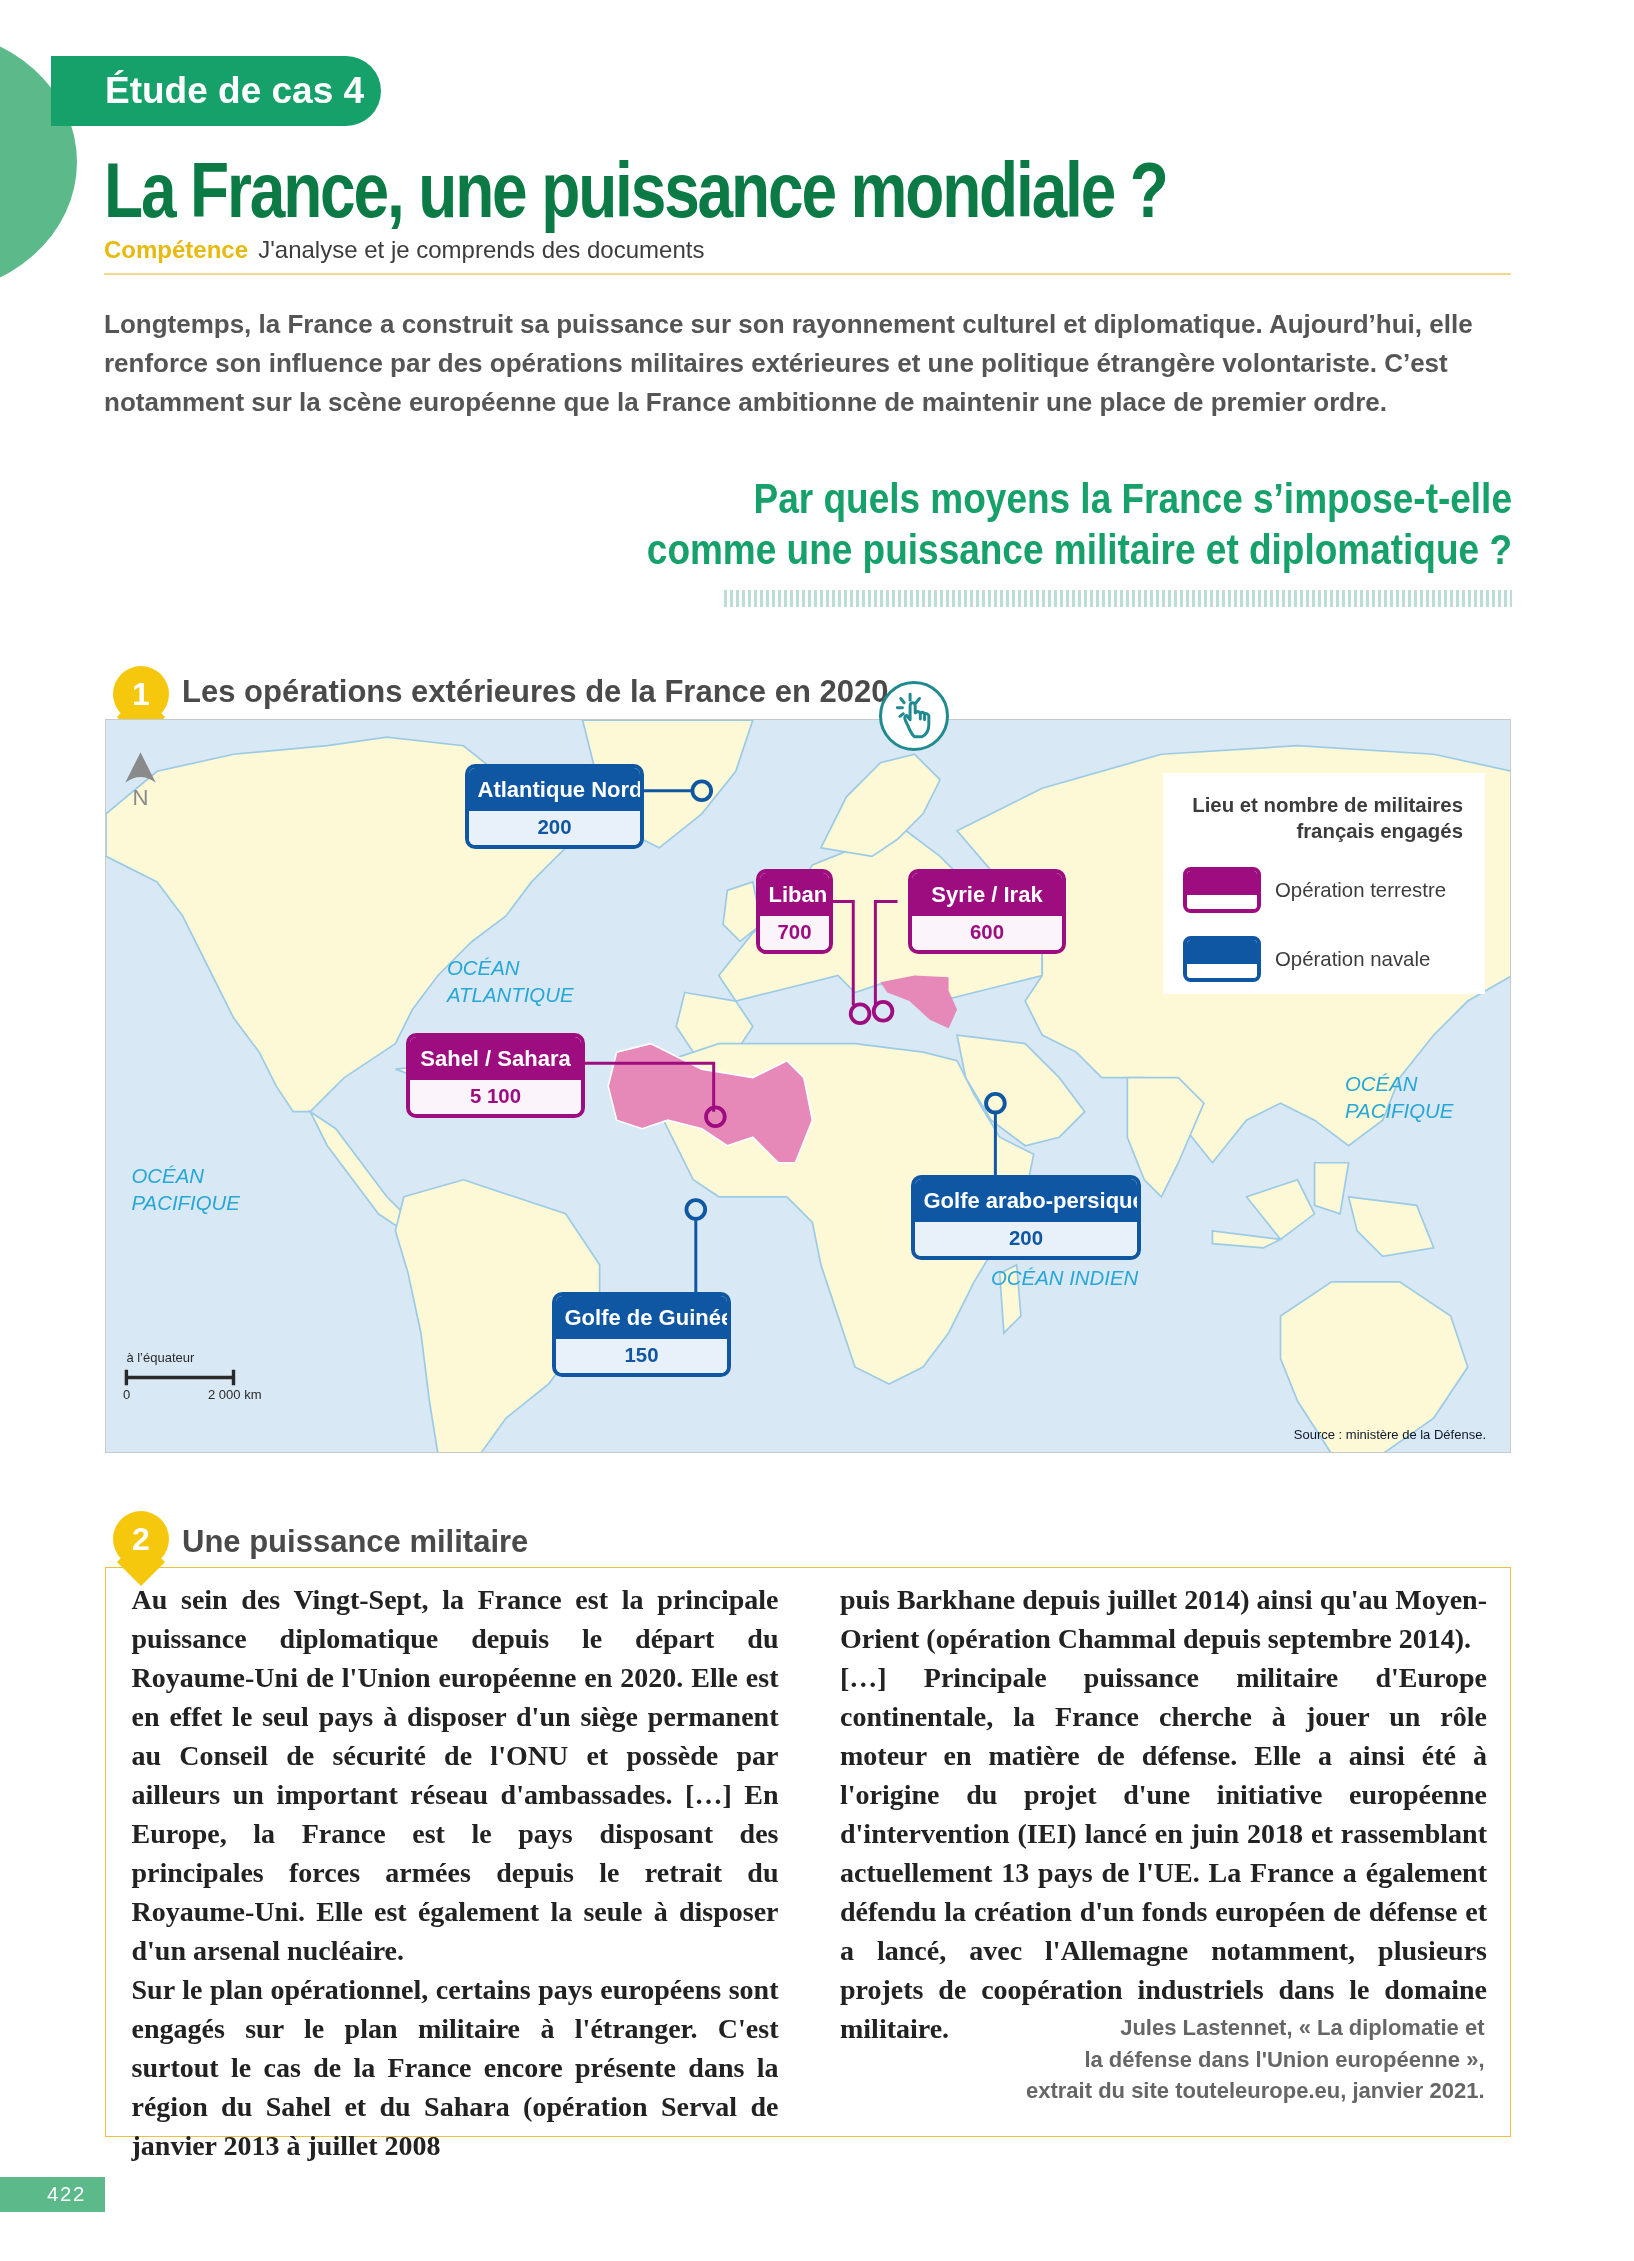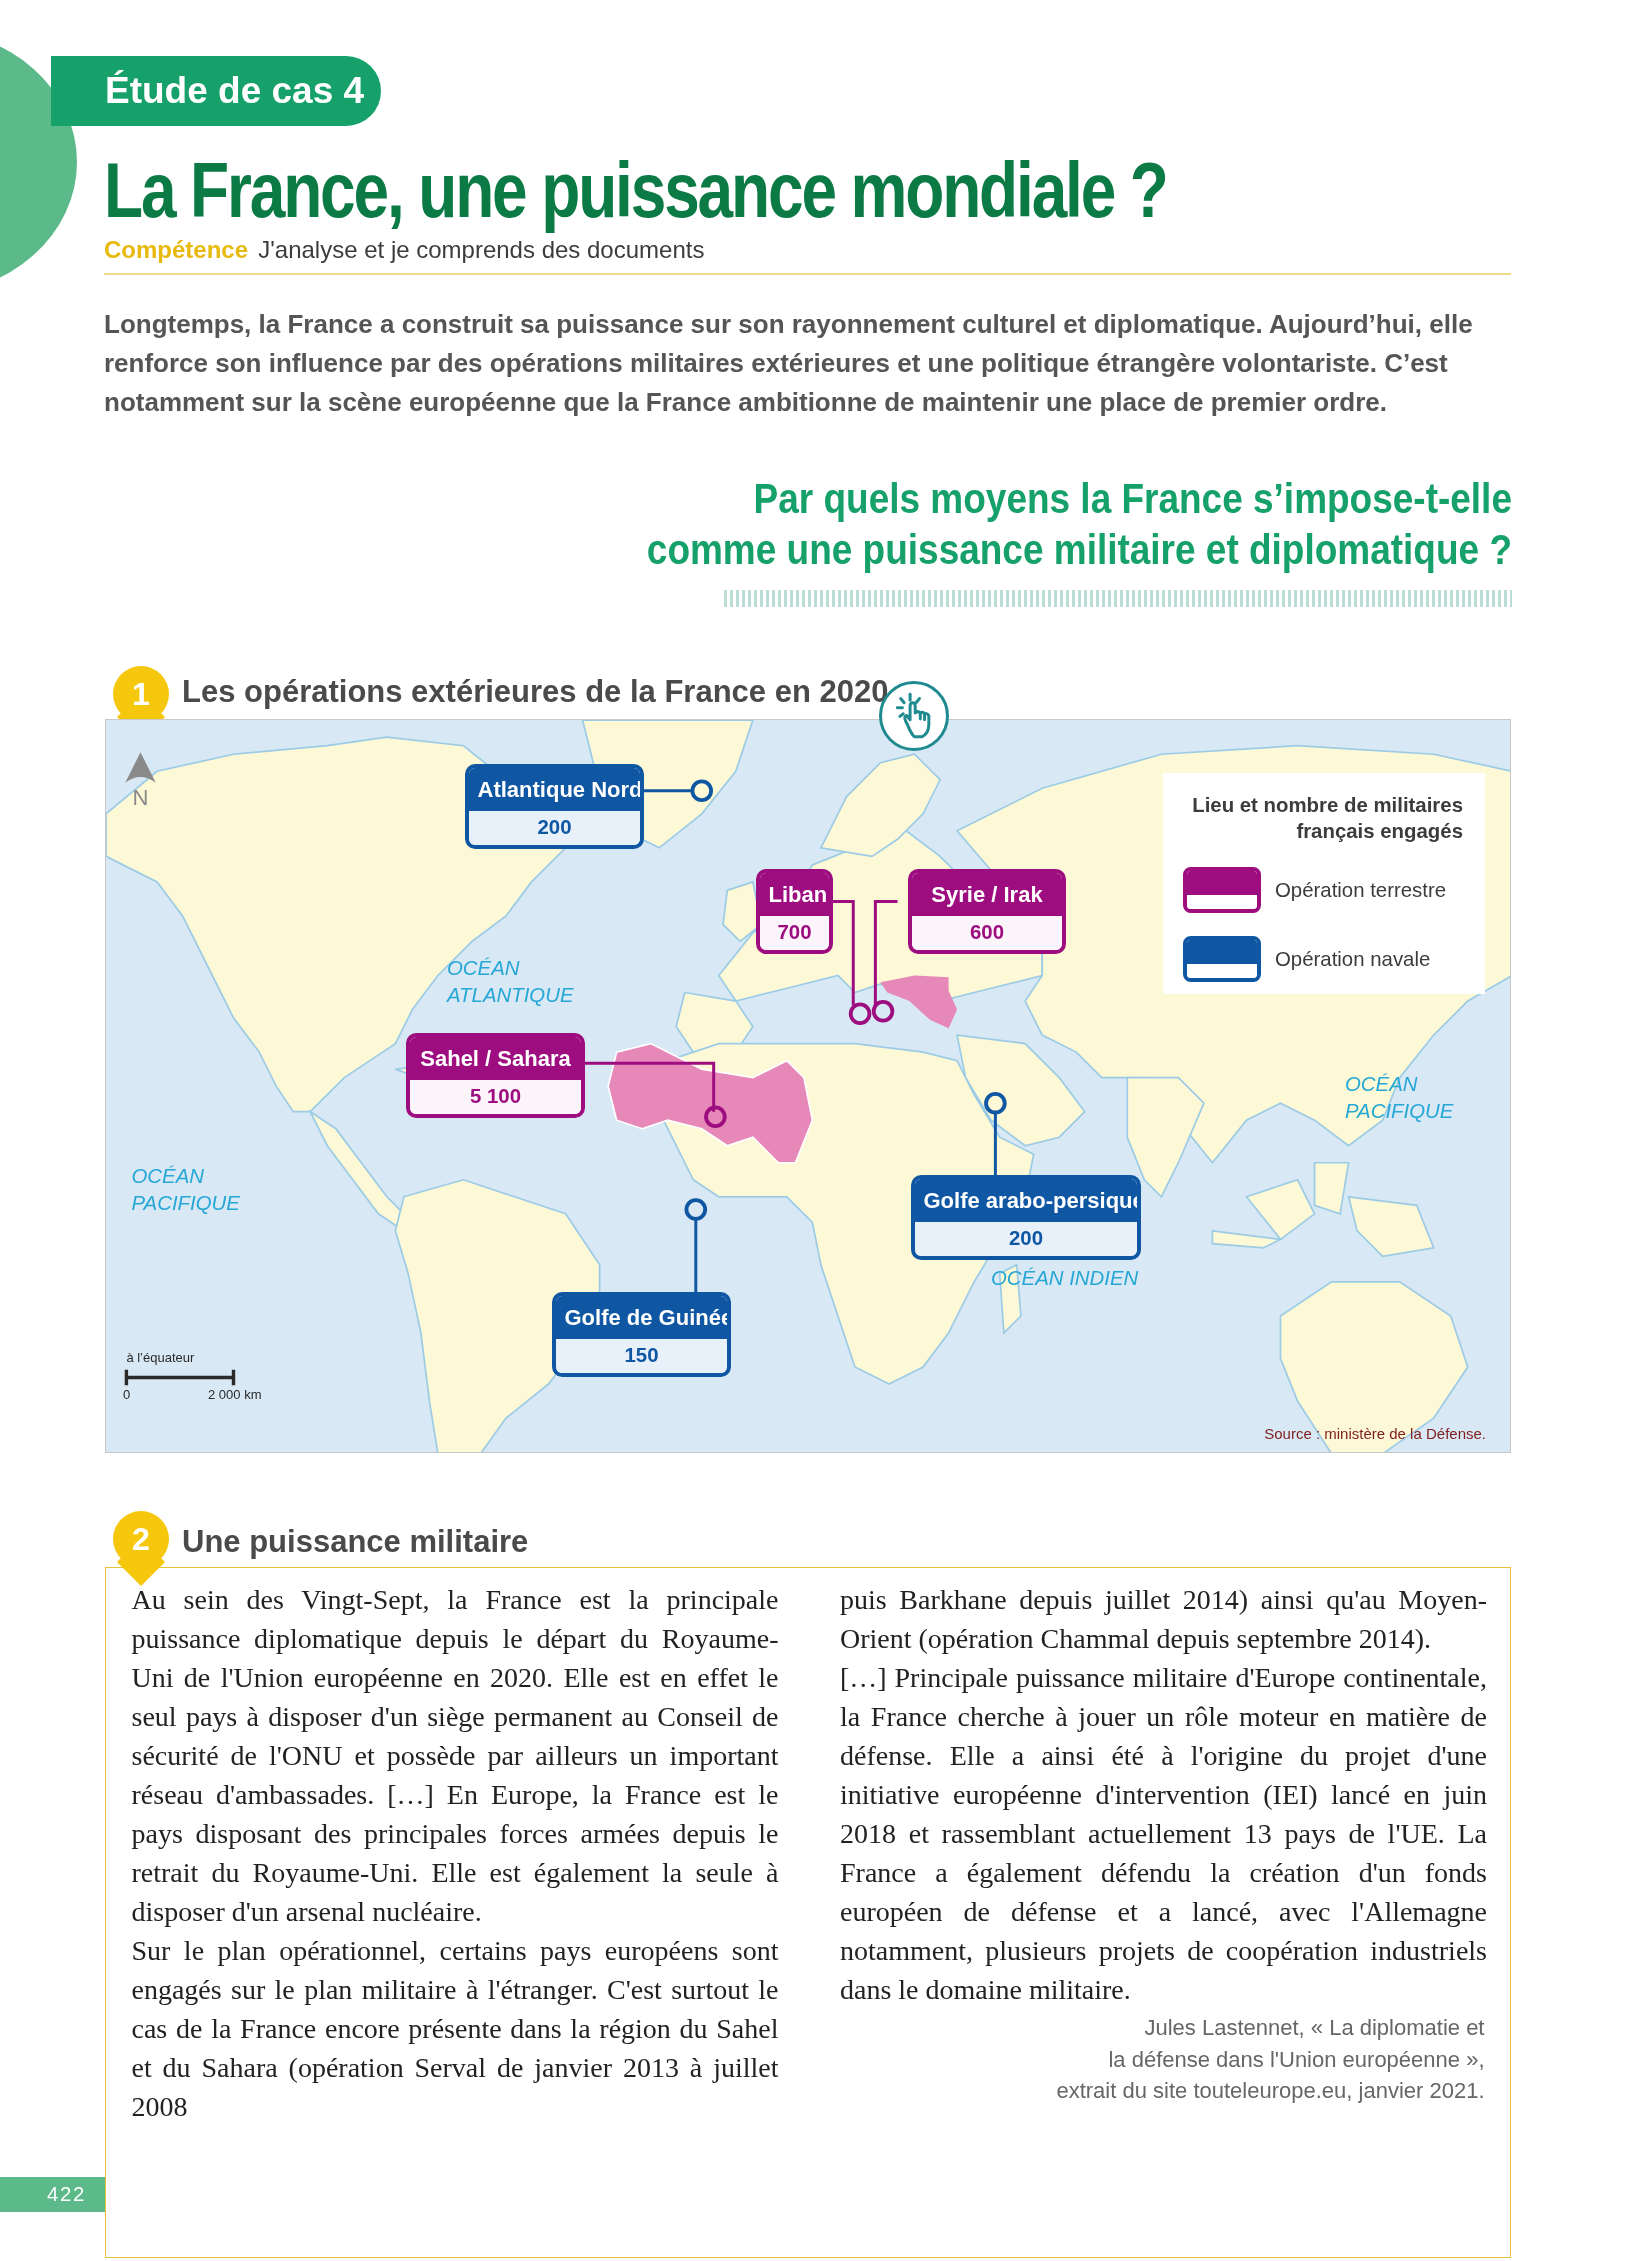--- a/index.html
+++ b/index.html
@@ -44,23 +44,23 @@
   .legend { position: absolute; left: 1057px; top: 53px; width: 322px; height: 221px; background: #ffffff; z-index: 3; padding: 20.4px 22px; text-align: right; }
   .legend .title { font-size: 20.4px; font-weight: bold; color: #3c3c3c; line-height: 25.5px; }
   .legend .row { position: absolute; left: 20.4px; display: flex; align-items: center; }
   .legend .swatch { width: 78px; height: 46px; border-radius: 7.7px; overflow: hidden; margin-right: 13.6px; }
   .legend .swatch .top { height: 24px; }
   .legend .swatch .bot { height: 22px; background: #fff; }
   .legend .row .lbl { font-size: 20.4px; color: #3c3c3c; }
 
   .north { position: absolute; left: 8.5px; top: 32px; width: 51px; height: 60px; z-index: 3; }
   .scale { position: absolute; left: 17px; top: 630px; z-index: 3; font-size: 13px; color: #2a2a2a; }
-  .source { position: absolute; right: 24px; bottom: 10.2px; font-size: 15px; color: #7f1d1d; z-index: 3; }
-
-  .text-box { position: absolute; left: 105px; top: 1567px; width: 1406px; height: 691px; border: 1.7px solid #e9c13a; }
+  .source { position: absolute; right: 24px; bottom: 10.2px; font-size: 13px; color: #0f172a; z-index: 3; }
+
+  .text-box { position: absolute; left: 105px; top: 1567px; width: 1406px; height: 570px; border: 1.7px solid #e9c13a; font-weight: bold; }
   .text-box .col { position: absolute; top: 12px; width: 647px; font-family: "Liberation Serif", "DejaVu Serif", serif; font-size: 28px; line-height: 39px; color: #222222; text-align: justify; }
   .text-box .col.left { left: 25.5px; }
   .text-box .col.right { left: 734px; }
   .text-box .col p { margin: 0; }
   .citation { position: absolute; right: 25.5px; top: 444px; text-align: right; font-size: 22px; line-height: 31.5px; color: #666666; font-family: "Liberation Sans", sans-serif; }
 
   .page-num { position: absolute; left: 0; top: 2177px; width: 105px; height: 35px; background: #5cb98a; color: #ffffff; font-size: 20.4px; line-height: 35px; text-align: right; padding-right: 19px; letter-spacing: 1.7px; }
 </style>
 </head>
 <body>

